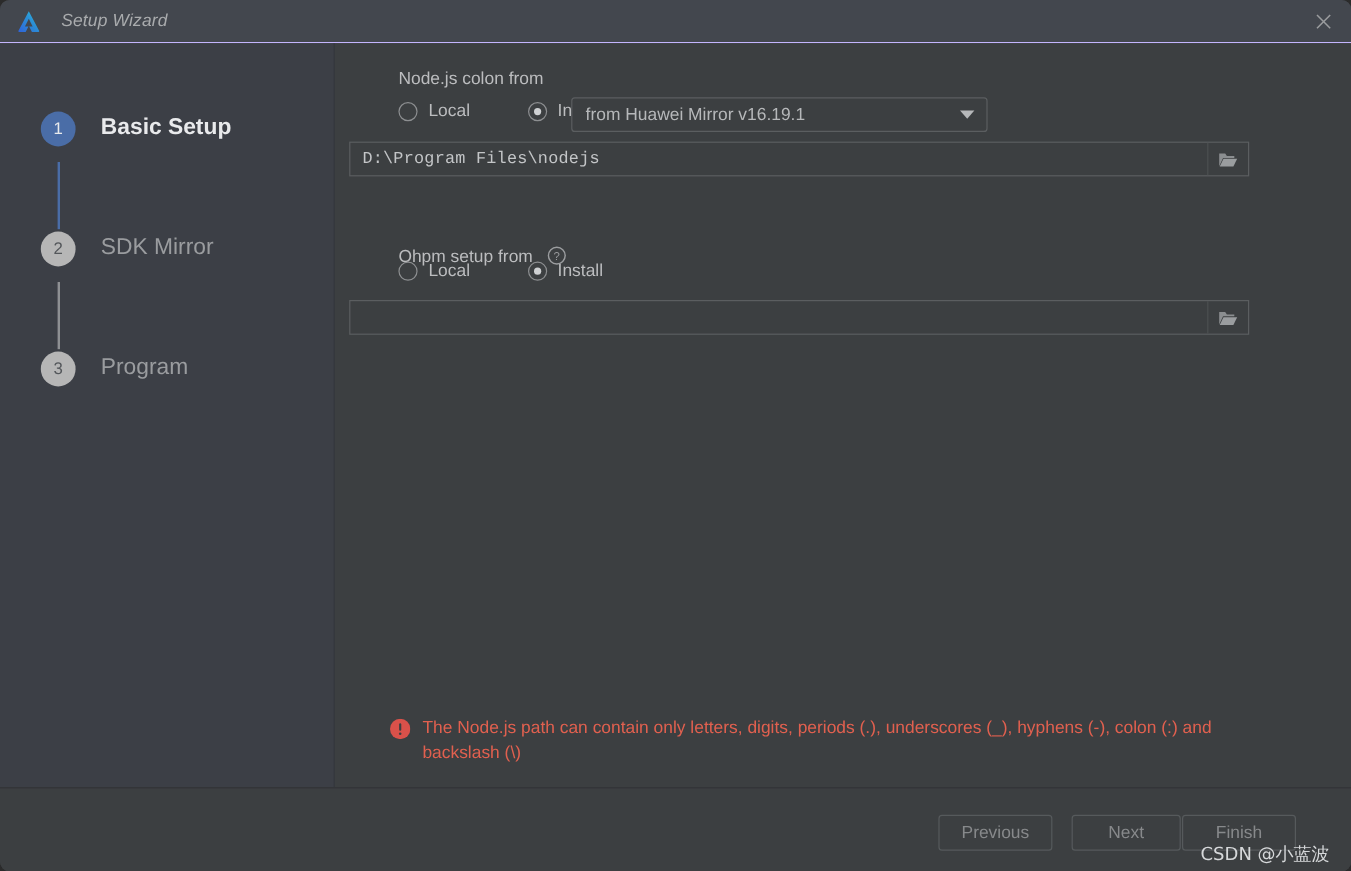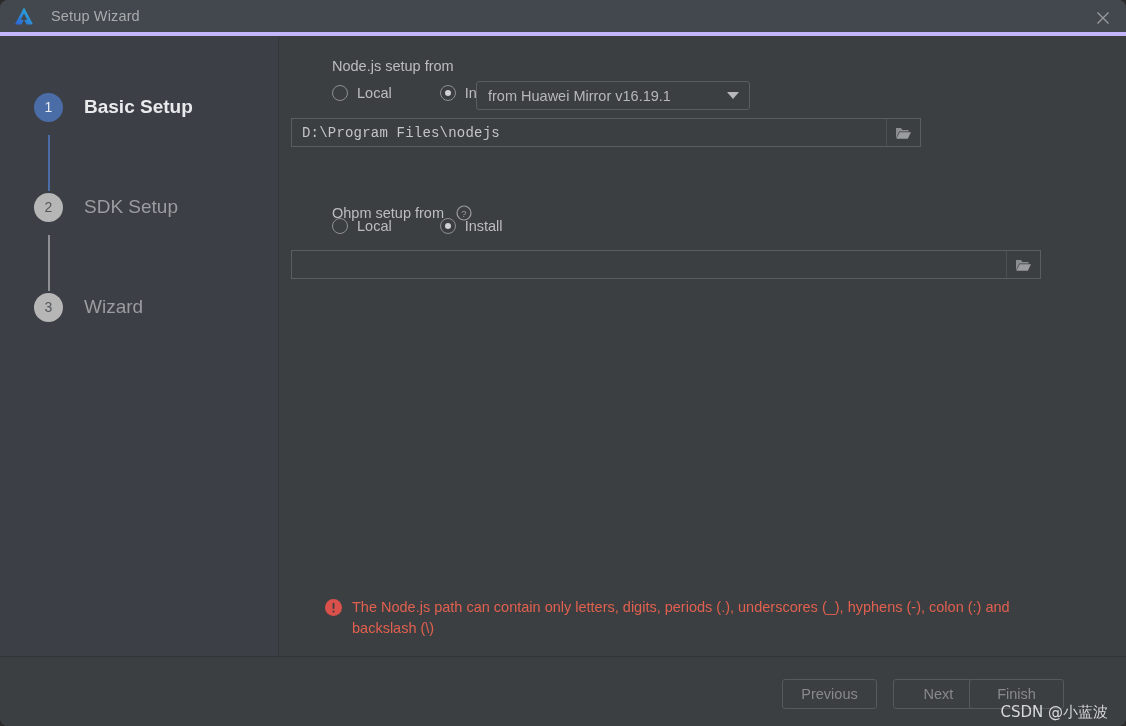--- a/index.html
+++ b/index.html
@@ -20,23 +20,24 @@
     display: flex;
     flex-direction: column;
   }
 
   
   #titlebar {
     position: relative;
     height: 36px;
     flex: 0 0 36px;
     background: #43474e;
-    border-bottom: 4px solid #c4b5fd;
+    border-bottom: 1px solid #c4b5fd;
     display: flex;
     align-items: center;
+    font-style: italic;
   }
   #app-logo {
     width: 22px; height: 22px;
     margin-left: 13px;
     flex: 0 0 22px;
   }
   #title-text {
     margin-left: 16px;
     font-size: 14.5px;
     color: #a9abad;
@@ -216,21 +217,21 @@
     height: 30px;
     border: 1px solid #565a5c;
     border-radius: 3px;
     background: #3c3f41;
     color: #87898b;
     font-size: 14.5px;
     display: flex; align-items: center; justify-content: center;
   }
   #btn-previous { right: 249px; width: 95px; }
   #btn-next     { right: 142px; width: 91px; text-align: right; }
-  #btn-finish   { right: 62px;  width: 95px; }
+  #btn-finish   { right: 46px;  width: 95px; }
 
   #watermark {
     position: absolute;
     right: 18px; bottom: 4px;
     font-size: 15px;
     color: #d6d8da;
     font-family: "DejaVu Sans", sans-serif;
     white-space: nowrap;
   }
 </style>
@@ -268,52 +269,52 @@
       <div class="connector active" style="top:99px;height:56px;"></div>
       <div class="connector inactive" style="top:199px;height:56px;"></div>
 
       <div class="step" style="top:56px;">
         <span class="step-bullet active">1</span>
         <span class="step-label active">Basic Setup</span>
       </div>
 
       <div class="step" style="top:156px;">
         <span class="step-bullet inactive">2</span>
-        <span class="step-label inactive">SDK Setup</span>
+        <span class="step-label inactive">SDK Mirror</span>
       </div>
 
       <div class="step" style="top:256px;">
         <span class="step-bullet inactive">3</span>
-        <span class="step-label inactive">Wizard</span>
+        <span class="step-label inactive">Program</span>
       </div>
     </div>
 
     <div id="main">
 
-      <div class="section-title" style="left:53px; top:22px;">Node.js setup from</div>
+      <div class="section-title" style="left:53px; top:22px;">Node.js colon from</div>
 
       <div class="radio-row" style="left:53px; top:49px;">
         <div class="radio-opt">
           <span class="radio-mark"></span>
           <span class="radio-text">Local</span>
         </div>
         <div class="radio-opt" style="margin-left:48px;">
           <span class="radio-mark">
               <span class="dot"></span>
             </span>
           <span class="radio-text">Install</span>
         </div>
       </div>
 
-      <div class="combo" style="left:197px; top:45px; width:274px; height:29px;">
+      <div class="combo" style="left:197px; top:45px; width:347px; height:29px;">
         <span class="combo-value">from Huawei Mirror v16.19.1</span>
         <span class="caret"></span>
       </div>
 
-      <div class="field" style="left:12px; top:82px; width:630px; height:29px;">
+      <div class="field" style="left:12px; top:82px; width:750px; height:29px;">
         <span class="field-input">D:\Program Files\nodejs</span>
         <span class="browse-btn">
           <svg width="17" height="14" viewBox="0 0 17 14">
             <path d="M1 12.5 L1 2 L6 2 L7.4 4 L13.6 4 L13.6 5.6 L4.2 5.6 L1 12.5 Z" fill="#8b8e90"></path>
             <path d="M4.6 6.3 L16 6.3 L12.8 12.8 L1.4 12.8 Z" fill="#9a9d9f"></path>
           </svg>
         </span>
       </div>
 
       <div class="section-title" style="left:53px; top:145px;margin-top:24px;">

